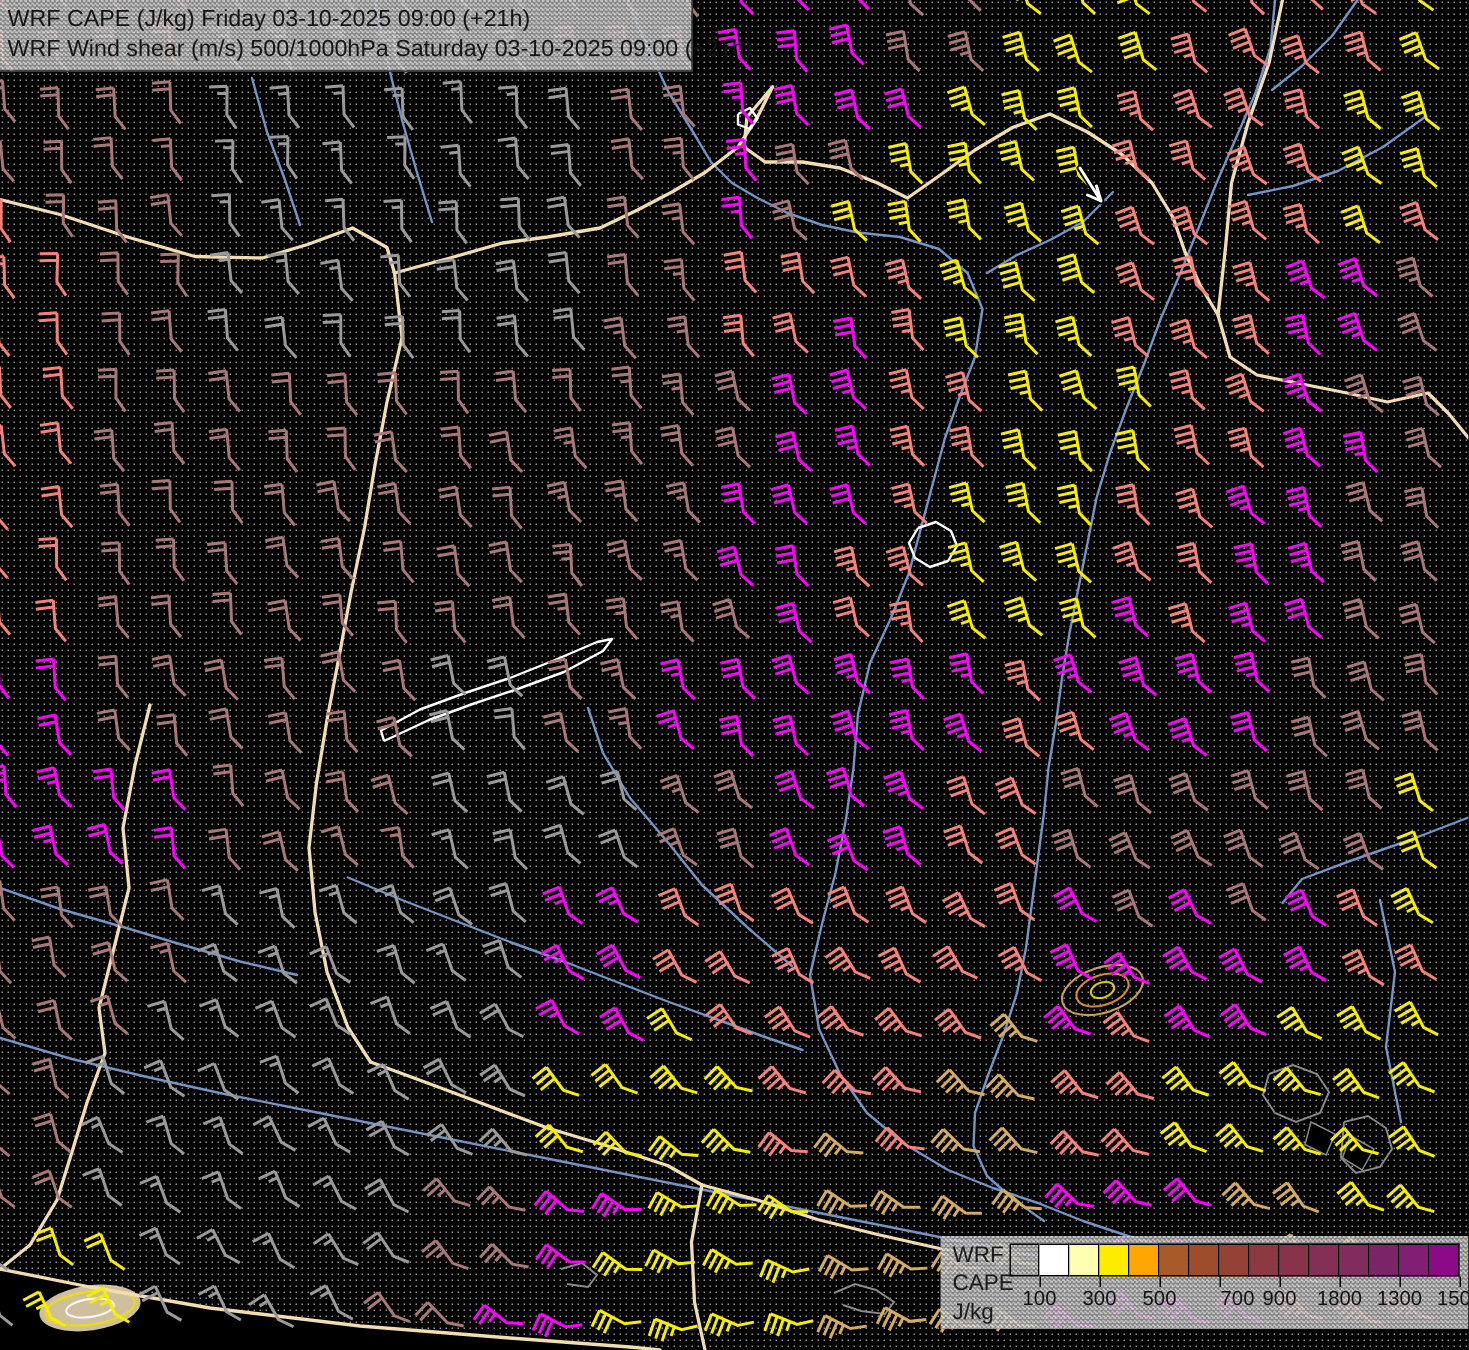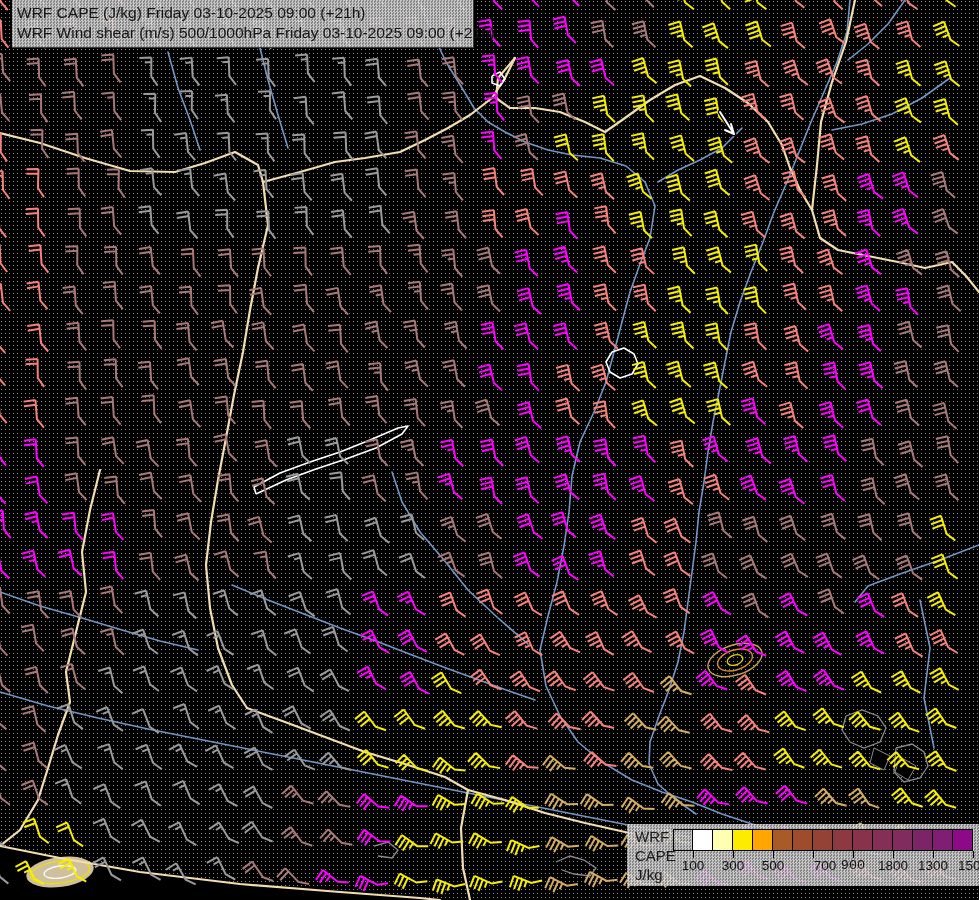--- a/index.html
+++ b/index.html
@@ -2,21 +2,21 @@
 <html><head>
 <meta charset="utf-8">
 <style>
   html,body{margin:0;padding:0;background:#222;}
   .stage{position:relative;width:979px;height:900px;overflow:hidden;background:#000;
          font-family:"Liberation Sans",sans-serif;}
   .stage svg{position:absolute;left:0;top:0;}
   .overlay{position:absolute;z-index:5;
     background-image:repeating-conic-gradient(rgba(225,225,225,.88) 0% 25%, rgba(150,150,150,.88) 0% 50%);
     background-size:3px 3px;color:#141414;}
-  .titlebox{left:12px;top:0;width:456px;padding:3px 0 4px 5px;border-right:1px solid #3a3a3a;
+  .titlebox{left:0;top:0;width:456px;padding:3px 0 4px 5px;border-right:1px solid #3a3a3a;
     border-bottom:1px solid #3a3a3a;font-size:15.5px;line-height:20px;white-space:nowrap;}
   .legendbox{left:627px;top:824px;width:364px;height:62px;font-size:15px;}
   .legend-words{position:absolute;left:8px;top:3px;line-height:19px;color:#1a1a1a;}
   .legend-bar{position:absolute;left:46px;top:5px;height:22px;display:flex;}
   .swatch{width:20px;height:22px;border:1px solid #000;border-left:none;box-sizing:border-box;}
   .swatch:first-child{border-left:1px solid #000;}
   .swatch.checker{background:transparent;}
   .ltick{position:absolute;top:27px;width:1px;height:7px;background:#000;}
   .lnum{position:absolute;top:34px;width:44px;margin-left:-22px;text-align:center;
         font-size:13.5px;color:#111;}
@@ -1946,21 +1946,21 @@
         <g stroke="#f5827a">
           <path d="M955.5907731277475,879.2791442340813L944.9615439244608,876.4472744376401L932.7278566648537,861.9098435767855M932.7278566648537,861.9098435767855l-8.764576481679965,8.196474796934499M935.6896967382322,865.4294321009925l-8.764576481679965,8.196474796934499M938.6515368116109,868.9490206251993l-8.764576481679965,8.196474796934499M941.6133768849894,872.4686091494062l-4.747478927576648,4.439757181672854"></path>
         </g>
       </g>
       <path d="M720,112 l14,22 m0,0 l-9,-4 m9,4 l-3,-10" stroke="#000" stroke-width="4.5" fill="none" stroke-linecap="round"></path>
       <path d="M720,112 l14,22 m0,0 l-9,-4 m9,4 l-3,-10" stroke="#fff" stroke-width="2" fill="none" stroke-linecap="round"></path>
     </svg>
 
   <div class="overlay titlebox">
     <div>WRF CAPE (J/kg) Friday 03-10-2025 09:00 (+21h)</div>
-    <div>WRF Wind shear (m/s) 500/1000hPa Friday 03-10-2025 09:00 (+21h)</div>
+    <div>WRF Wind shear (m/s) 500/1000hPa Saturday 03-10-2025 09:00 (+21h)</div>
   </div>
 
   <div class="overlay legendbox">
     <div class="legend-words">
       <div>WRF</div>
       <div>CAPE</div>
       <div>J/kg</div>
     </div>
     <div class="legend-bar" id="legend-bar">
         <div class="swatch checker"></div>
@@ -1982,21 +1982,21 @@
     <div id="legend-ticks">
         <div class="ltick" style="left: 66px;"></div>
         <div class="lnum" style="left: 66px;">100</div>
         <div class="ltick" style="left: 106px;"></div>
         <div class="lnum" style="left: 106px;">300</div>
         <div class="ltick" style="left: 146px;"></div>
         <div class="lnum" style="left: 146px;">500</div>
         <div class="ltick" style="left: 186px;"></div>
         <div class="lnum" style="left: 186px; padding-left: 12px;">700</div>
         <div class="ltick" style="left: 226px;"></div>
-        <div class="lnum" style="left: 226px; font-family: Liberation Mono, monospace;">900</div>
+        <div class="lnum" style="left: 226px;">900</div>
         <div class="ltick" style="left: 266px;"></div>
         <div class="lnum" style="left: 266px;">1800</div>
         <div class="ltick" style="left: 306px;"></div>
         <div class="lnum" style="left: 306px;">1300</div>
         <div class="ltick" style="left: 346px;"></div>
         <div class="lnum" style="left: 346px;">1500</div>
       </div>
   </div>
 </div>
 

